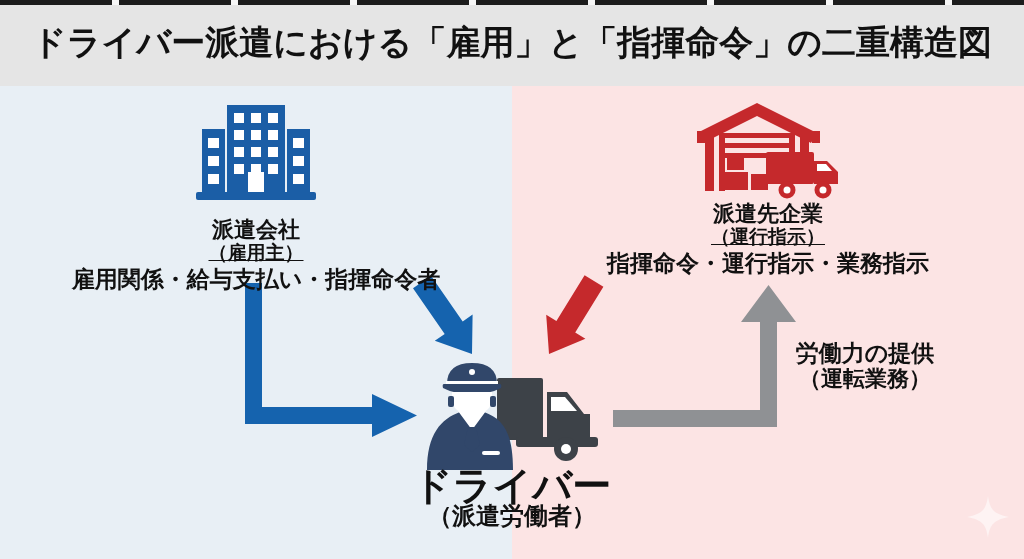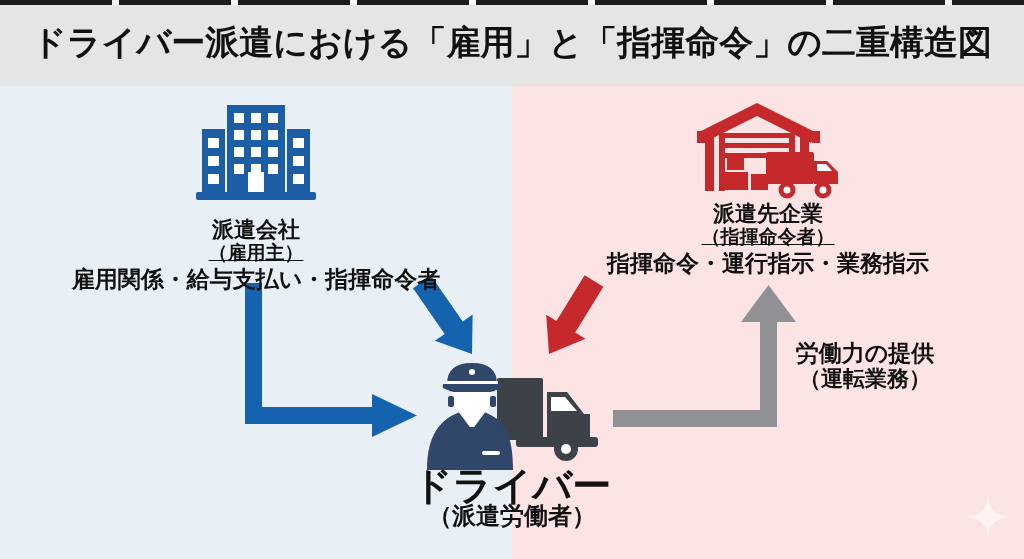--- a/index.html
+++ b/index.html
@@ -140,21 +140,21 @@
   </svg>
 
   <div class="col col-left">
     <div class="entity-name">派遣会社</div>
     <div class="entity-role">（雇用主）</div>
     <div class="entity-relation">雇用関係・給与支払い・指揮命令者</div>
   </div>
 
   <div class="col col-right">
     <div class="entity-name">派遣先企業</div>
-    <div class="entity-role">（指揮命令者）</div>
+    <div class="entity-role">（運行指示）</div>
     <div class="entity-relation">指揮命令・運行指示・業務指示</div>
   </div>
 
   <div class="col labor-label">
     <div class="labor-line1">労働力の提供</div>
     <div class="labor-line2">（運転業務）</div>
   </div>
 
   <div class="col col-driver">
     <div class="driver-name">ドライバー</div>

